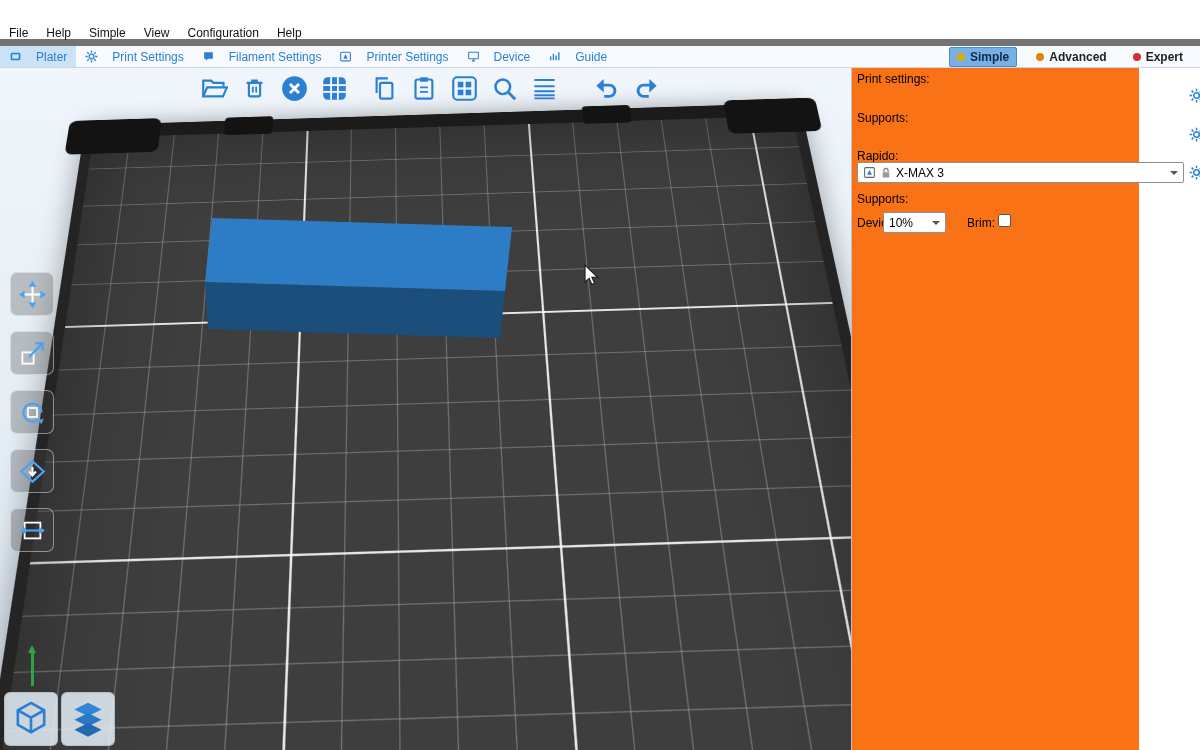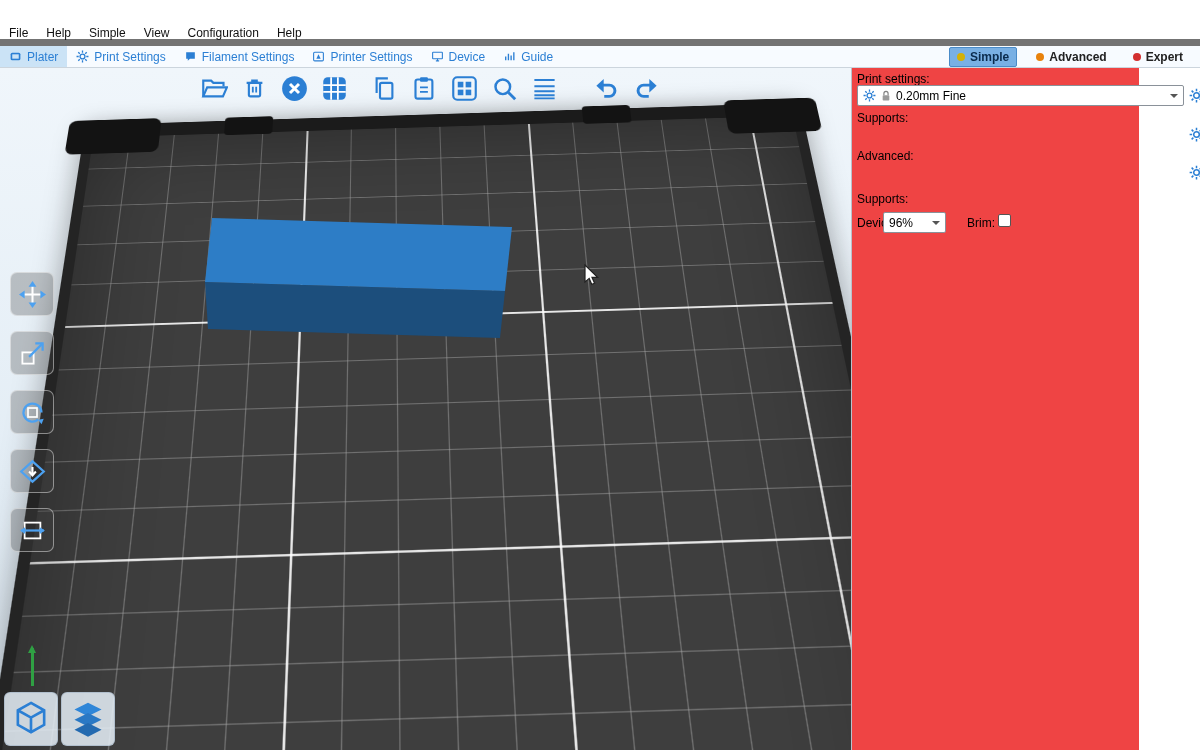--- a/index.html
+++ b/index.html
@@ -15,21 +15,21 @@
   .win-btn { width:42px; height:100%; display:flex; align-items:center; justify-content:center; font-size:13px; color:#fff; }
 
   
   .menubar { position:absolute; left:0; top:26px; width:1200px; height:20px; background:#ffffff;
     display:flex; align-items:center; font-size:12px; color:#111; border-bottom:7px solid #737373; }
   .menu-item { padding:0 9px; height:100%; display:flex; align-items:center; }
 
   
   .tabbar { position:absolute; left:0; top:46px; width:1200px; height:22px; background:#f7fbff;
     display:flex; align-items:stretch; font-size:12px; color:#222; border-bottom:1px solid #ccd5dd; }
-  .tab { display:flex; align-items:center; gap:5px; padding:0 9px; }
+  .tab { display:flex; align-items:center; gap:14px; padding:0 9px; }
   .tab.selected { background:#cbe3f6; }
   .tab svg { width:13px; height:13px; }
   .icon-blue { color:var(--accent,#2b7fd4); }
   .modes { margin-left:auto; display:flex; align-items:center; gap:12px; padding-right:10px; }
   .mode { display:flex; align-items:center; gap:5px; padding:2px 7px; border-radius:2px;font-weight:bold; }
   .mode.selected { background:#79b0e4; border:1px solid #4a8bc8; font-weight:bold; color:#0a2b4d; }
   .dot { width:8px; height:8px; border-radius:50%; flex:0 0 auto; }
   .dot-simple { background:var(--mode-simple-dot,#d4b106); }
   .dot-advanced { background:var(--mode-advanced-dot,#e8820c); }
   .dot-expert { background:var(--mode-expert-dot,#d32f2f); }
@@ -73,21 +73,21 @@
 
   
   .vtoggle { position:absolute; width:54px; height:54px; border-radius:6px; display:flex; align-items:center; justify-content:center;
     background:rgba(232,241,249,0.85); border:1px solid rgba(150,170,190,0.5); }
   .vtoggle svg { width:36px; height:38px; }
 
   .origin-axis { position:absolute; left:31px; top:580px; width:3px; height:38px; background:#2fa043; }
   .origin-axis::before { content:""; position:absolute; left:-3px; top:-7px; border:4.5px solid transparent; border-bottom:8px solid #2fa043; }
 
   
-  .rpanel { position:absolute; left:851px; top:68px; width:288px; height:682px; background:#ef4444; border-left:1px solid #b9c2cc; font-size:12px; color:#000; }
+  .rpanel { position:absolute; left:851px; top:68px; width:288px; height:682px; background:#f97316; border-left:1px solid #b9c2cc; font-size:12px; color:#000; }
   .rlabel { position:absolute; left:5px; white-space:nowrap; }
   .combo { position:absolute; height:21px; border:1px solid #8a9199; border-radius:2px; background:#fff;
     display:flex; align-items:center; gap:5px; padding:0 18px 0 5px; overflow:hidden; white-space:nowrap; }
   .chev { position:absolute; right:5px; top:50%; margin-top:-2px; border:4px solid transparent; border-top-color:#555; }
   .combo svg.mini { width:13px; height:13px; flex:0 0 auto; }
   .combo svg.lock { width:10px; height:12px; flex:0 0 auto; }
   .swatch { width:17px; height:11px; background:var(--filament-swatch,#1e88e5); border:1px solid #0d5fa8; flex:0 0 auto; }
   .gear-btn { position:absolute; width:15px; height:15px; }
   .gear-btn svg { width:15px; height:15px; }
   .checkbox { position:absolute; width:13px; height:13px; border:1px solid #555; background:#fff; border-radius:2px; }
@@ -311,68 +311,66 @@
     <div class="origin-axis"></div>
 
     <svg class="cursor-svg" style="left:583px; top:196px" width="22" height="24">
       <path d="M2 1v17l4.2-3.6 2.6 6 2.8-1.2-2.6-5.8h5.6z" fill="#fff" stroke="#222" stroke-width="1.2"></path>
     </svg>
   </div>
 
   <div class="rpanel">
 
     <span class="rlabel" style="top:4px">Print settings:</span>
-    <div class="combo" style="left:5px; top:17px; width:327px">
-      <svg class="mini icon-blue" viewBox="0 0 24 24">
+    <div class="gear-btn icon-blue" style="left:337px; top:20px">
+      <svg viewBox="0 0 24 24">
           <g stroke="currentColor" stroke-width="2.4" fill="none">
             <circle cx="12" cy="12" r="4.5"></circle>
             <path d="M12 1v4M12 19v4M1 12h4M19 12h4M4.2 4.2l2.8 2.8M17 17l2.8 2.8M4.2 19.8L7 17M17 7l2.8-2.8"></path>
           </g>
         </svg>
-      <svg class="lock" viewBox="0 0 12 14">
-          <path d="M3.5 6V4a2.5 2.5 0 0 1 5 0v2" fill="none" stroke="#808080" stroke-width="1.4"></path>
-          <rect x="2" y="6" width="8" height="6.5" rx="1" fill="#9a9a9a"></rect>
-        </svg>
-      <span>0.20mm Fine</span>
-      <span class="chev"></span>
-    </div>
-    <div class="gear-btn icon-blue" style="left:337px; top:20px">
+    </div>
+
+    <span class="rlabel" style="top:43px">Supports:</span>
+    <div class="gear-btn icon-blue" style="left:337px; top:59px">
       <svg viewBox="0 0 24 24">
           <g stroke="currentColor" stroke-width="2.4" fill="none">
             <circle cx="12" cy="12" r="4.5"></circle>
             <path d="M12 1v4M12 19v4M1 12h4M19 12h4M4.2 4.2l2.8 2.8M17 17l2.8 2.8M4.2 19.8L7 17M17 7l2.8-2.8"></path>
           </g>
         </svg>
     </div>
 
-    <span class="rlabel" style="top:43px">Supports:</span>
-    <div class="gear-btn icon-blue" style="left:337px; top:59px">
+    <span class="rlabel" style="top:81px">Rapido:</span>
+    <div class="combo" style="left:5px; top:94px; width:327px">
+      <svg class="mini" viewBox="0 0 24 24">
+          <rect x="3" y="3" width="18" height="18" rx="2" fill="none" stroke="#666" stroke-width="2"></rect>
+          <path d="M12 7l4.5 9h-9z" fill="#2b7fd4"></path>
+        </svg>
+      <svg class="lock" viewBox="0 0 12 14">
+          <path d="M3.5 6V4a2.5 2.5 0 0 1 5 0v2" fill="none" stroke="#808080" stroke-width="1.4"></path>
+          <rect x="2" y="6" width="8" height="6.5" rx="1" fill="#9a9a9a"></rect>
+        </svg>
+      <span>X-MAX 3</span>
+      <span class="chev"></span>
+    </div>
+    <div class="gear-btn icon-blue" style="left:337px; top:97px">
       <svg viewBox="0 0 24 24">
           <g stroke="currentColor" stroke-width="2.4" fill="none">
             <circle cx="12" cy="12" r="4.5"></circle>
             <path d="M12 1v4M12 19v4M1 12h4M19 12h4M4.2 4.2l2.8 2.8M17 17l2.8 2.8M4.2 19.8L7 17M17 7l2.8-2.8"></path>
           </g>
         </svg>
     </div>
 
-    <span class="rlabel" style="top:81px">Advanced:</span>
-    <div class="gear-btn icon-blue" style="left:337px; top:97px">
-      <svg viewBox="0 0 24 24">
-          <g stroke="currentColor" stroke-width="2.4" fill="none">
-            <circle cx="12" cy="12" r="4.5"></circle>
-            <path d="M12 1v4M12 19v4M1 12h4M19 12h4M4.2 4.2l2.8 2.8M17 17l2.8 2.8M4.2 19.8L7 17M17 7l2.8-2.8"></path>
-          </g>
-        </svg>
-    </div>
-
     <span class="rlabel" style="top:124px">Supports:</span>
 
     <span class="rlabel" style="top:148px">Device:</span>
     <div class="combo" style="left:31px; top:144px; width:63px">
-      <span>96%</span>
+      <span>10%</span>
       <span class="chev"></span>
     </div>
     <span class="rlabel" style="left:115px; top:148px">Brim:</span>
     <div class="checkbox" style="left:146px; top:146px"></div>
 
   </div>
 
 </div>
 
 </body></html>

